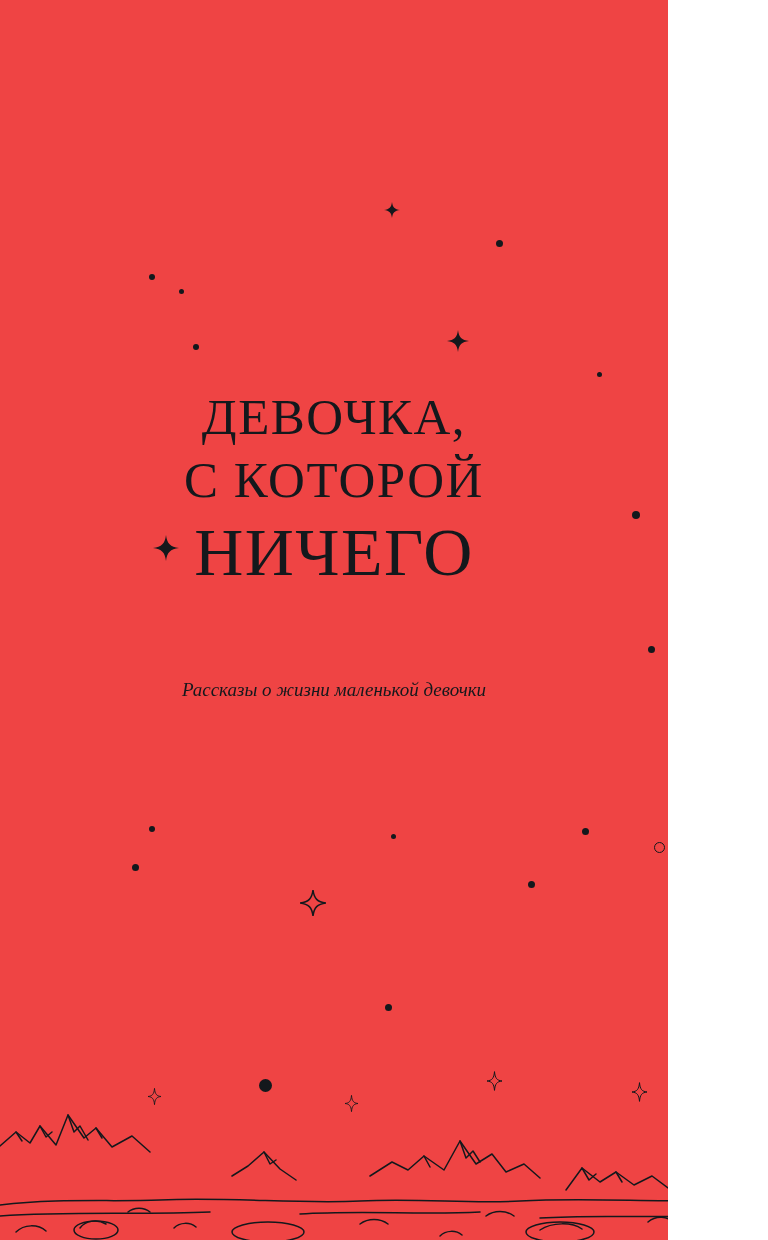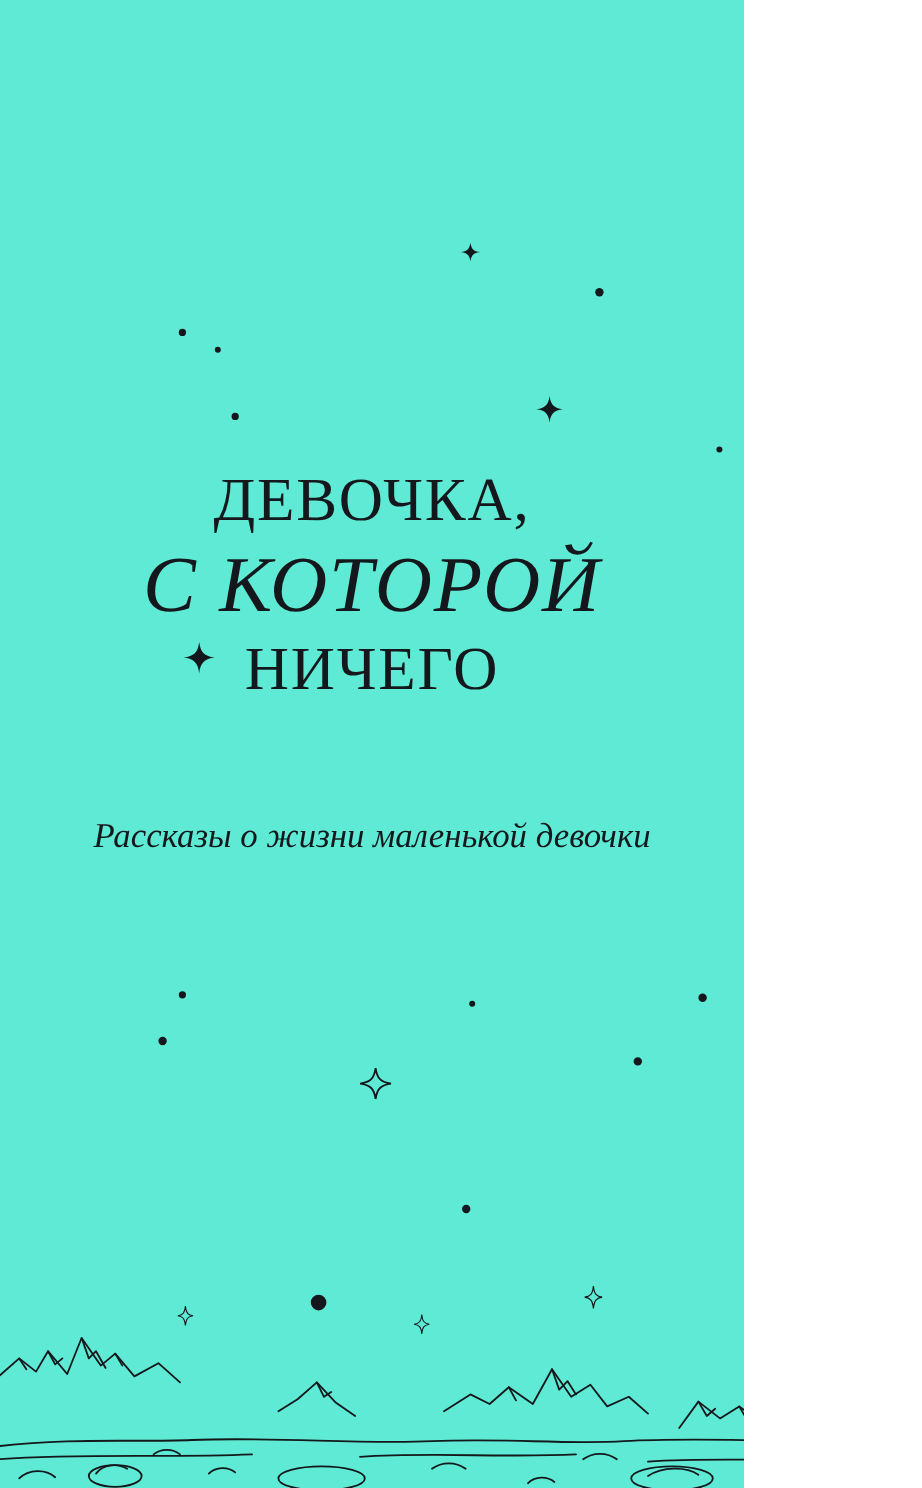--- a/index.html
+++ b/index.html
@@ -2,23 +2,23 @@
 <html lang="ru"><head>
 <meta charset="utf-8">
 <style>
   html, body {
     margin: 0;
     padding: 0;
     background: #ffffff;
   }
   .page {
     position: relative;
-    width: 620px;
+    width: 668px;
     height: 1240px;
-    background: #5eead4;
+    background: #ef4444;
     overflow: hidden;
     font-family: "Liberation Serif", serif;
   }
 
   
   .starfield {
     position: absolute;
     inset: 0;
     pointer-events: none;
   }
@@ -47,33 +47,33 @@
     text-align: center;
   }
   .title-line {
     font-family: "Liberation Serif", serif;
     font-weight: 400;
     color: #14181c;
     letter-spacing: 1.5px;
     line-height: 1.0;
   }
   .title-line.l1 { font-size: 51px; margin-bottom: 12px; }
-  .title-line.l2 { font-size: 66px; margin-bottom: 12px; font-style: italic; }
-  .title-line.l3 { font-size: 51px; margin-bottom: 12px; }
+  .title-line.l2 { font-size: 51px; margin-bottom: 12px; }
+  .title-line.l3 { font-size: 68px; margin-bottom: 12px; }
   .title-line.l4 { font-size: 51px; }
 
   .subtitle {
     position: absolute;
     left: 0;
     right: 0;
     top: 676px;
     text-align: center;
     font-family: "Liberation Serif", serif;
     font-style: italic;
-    font-size: 29px;
+    font-size: 19px;
     line-height: 1.5;
     color: #14181c;
   }
   .subtitle .s-line { display: block; }
 
   
   .landscape {
     position: absolute;
     left: 0;
     bottom: 0;

